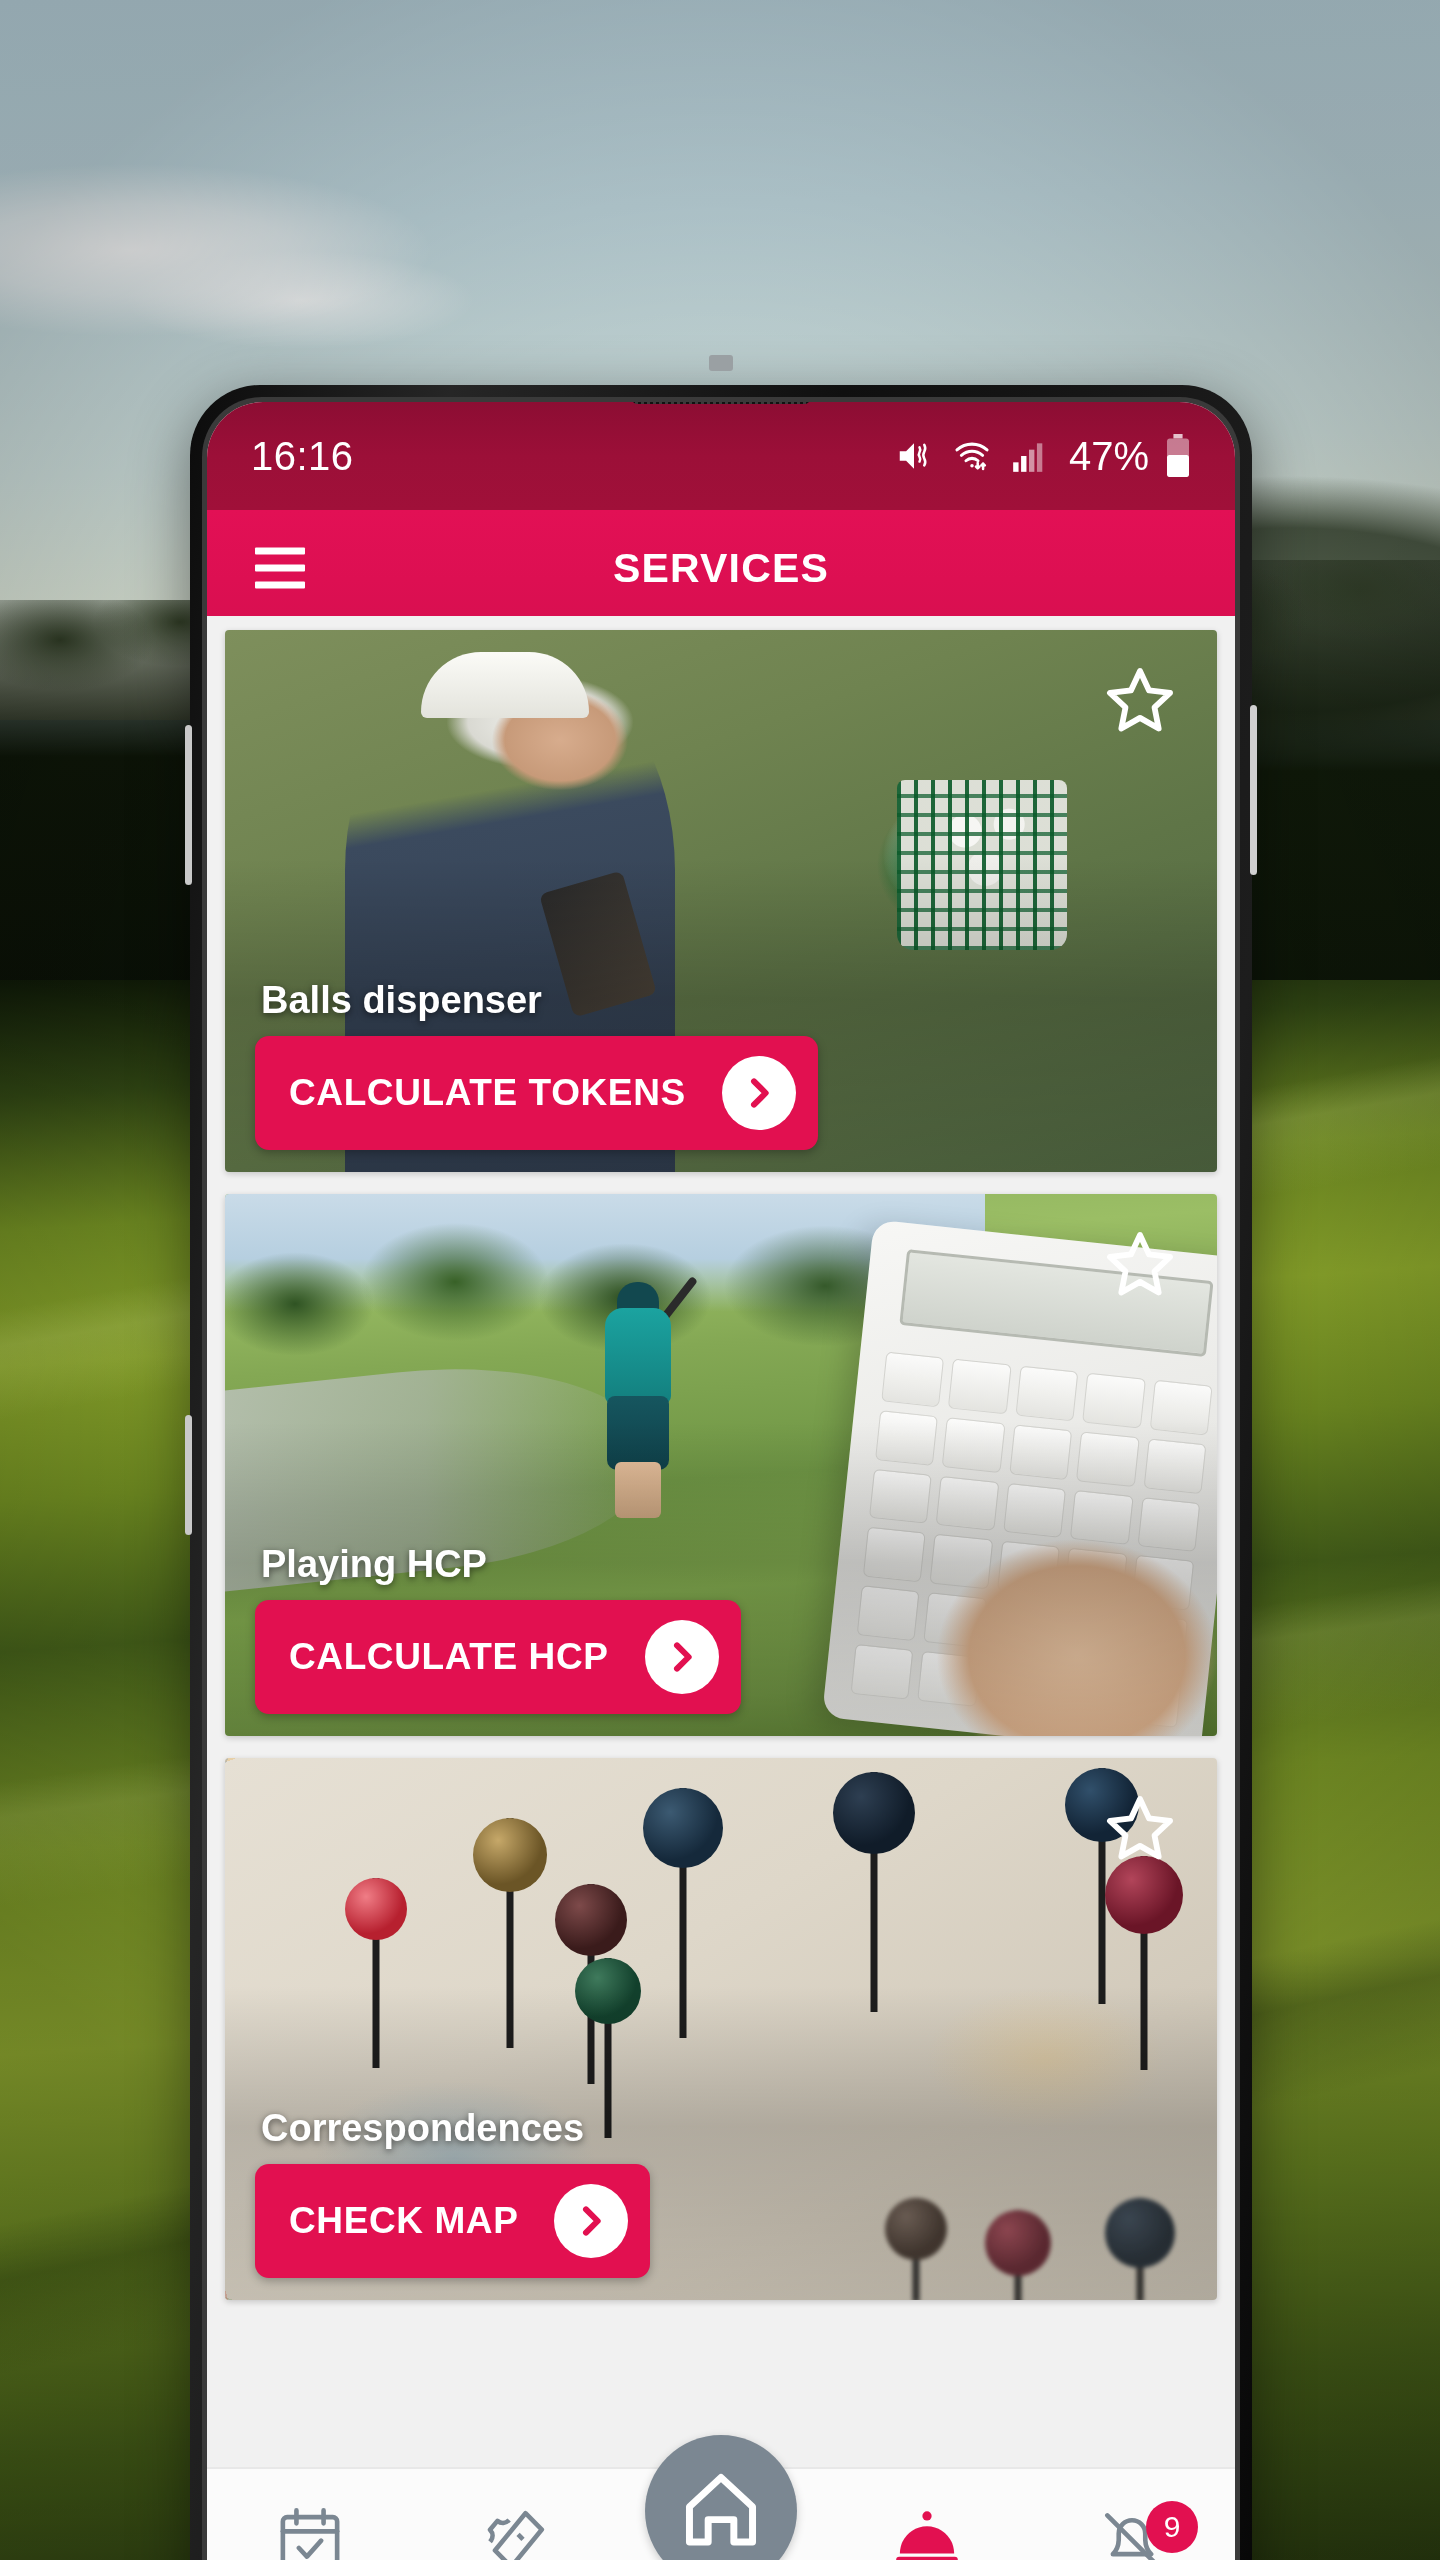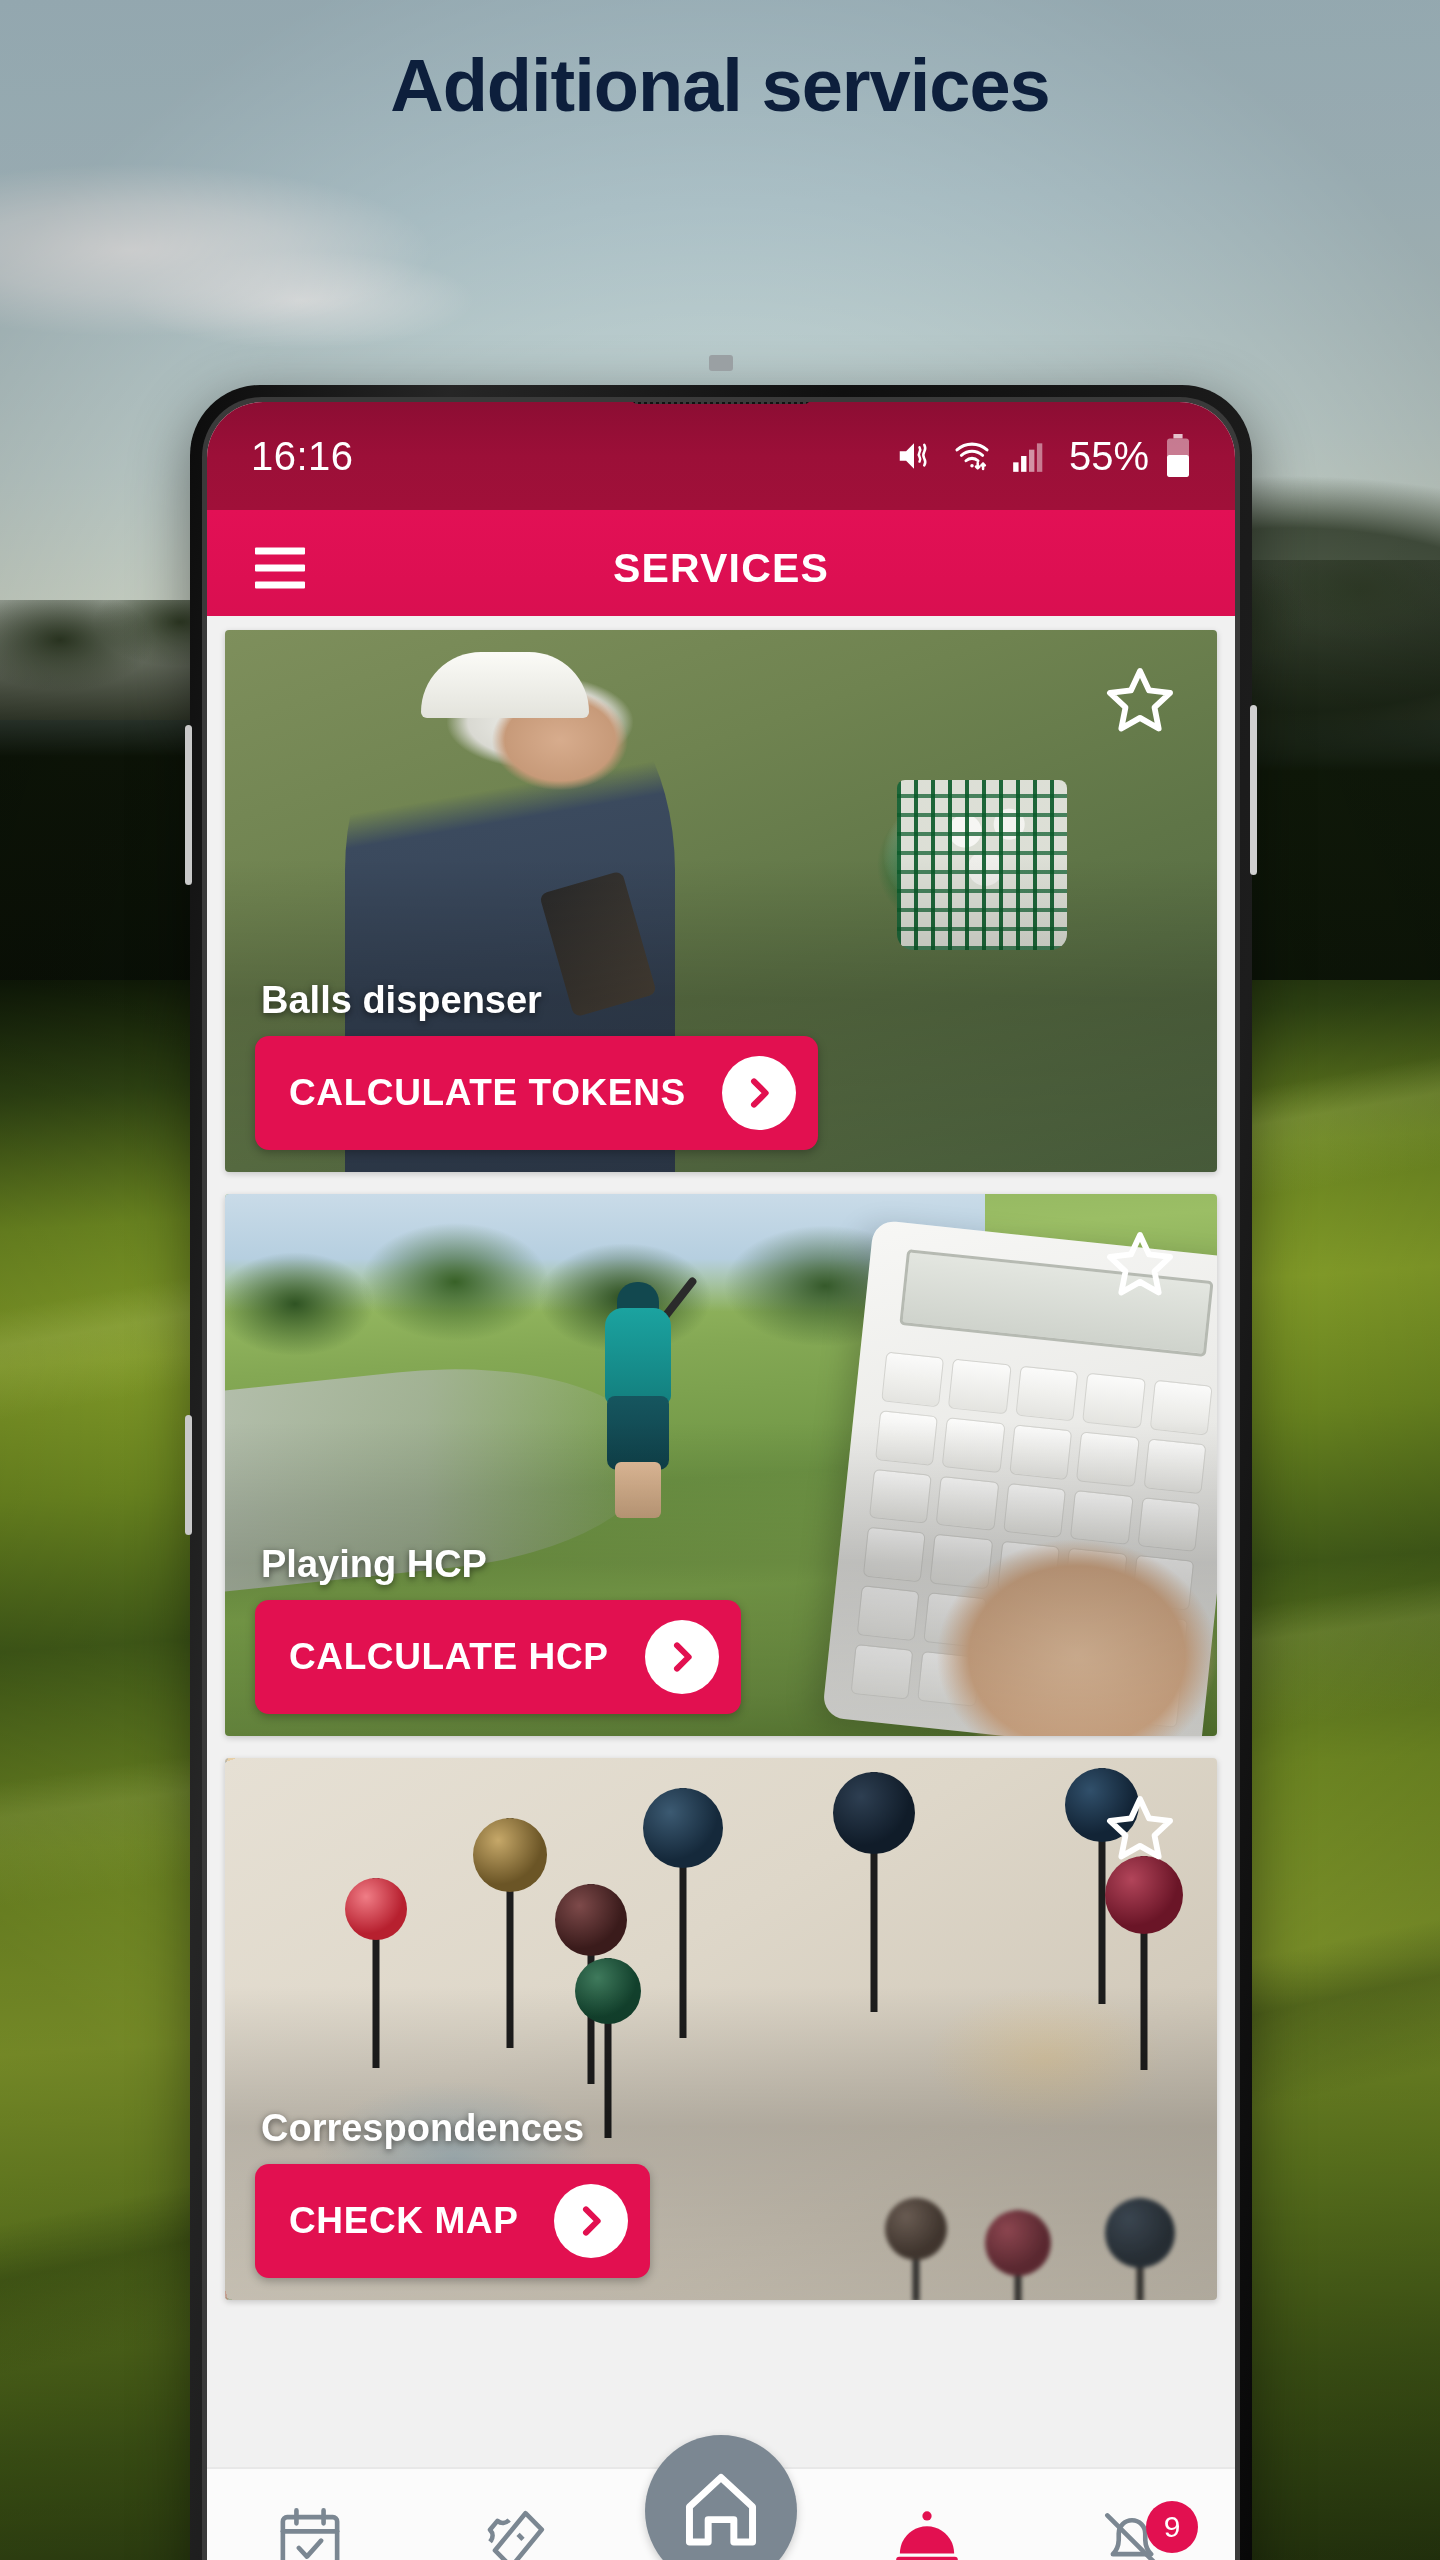--- a/index.html
+++ b/index.html
@@ -383,21 +383,20 @@
 
   <div class="bg-sky"></div>
   <div class="bg-hills"></div>
   <div class="bg-trees-left"></div>
   <div class="bg-trees-right"></div>
   <div class="bg-grass"></div>
   <div class="bg-grass-streaks"></div>
   <div class="bg-vignette"></div>
 
   <div class="headline">
-    <span class="line1">Additional services</span>
   </div>
 
   <div class="phone">
     <div class="phone-speaker-slot"></div>
     <div class="btn-side left-a"></div>
     <div class="btn-side left-b"></div>
     <div class="btn-side right-a"></div>
 
     <div class="phone-inner-ring">
       <div class="phone-screen">
@@ -425,21 +424,21 @@
               </svg>
             </span>
             <span>
               <svg width="40" height="38" viewBox="0 0 24 24">
                 <rect x="2" y="16" width="3.4" height="6" fill="#fff"></rect>
                 <rect x="7" y="12" width="3.4" height="10" fill="#fff"></rect>
                 <rect x="12" y="8" width="3.4" height="14" fill="#ffffff" opacity=".55"></rect>
                 <rect x="17" y="4" width="3.4" height="18" fill="#ffffff" opacity=".45"></rect>
               </svg>
             </span>
-            <span class="status-battery-text">55%</span>
+            <span class="status-battery-text">47%</span>
             <span>
               <svg width="30" height="44" viewBox="0 0 14 24">
                 <rect x="4.5" y="0" width="5" height="2.4" fill="#fff" opacity=".75"></rect>
                 <rect x="1" y="2.4" width="12" height="21" rx="1.6" fill="#fff" opacity=".45"></rect>
                 <rect x="1" y="11.5" width="12" height="11.9" rx="1.4" fill="#fff"></rect>
               </svg>
             </span>
           </div>
         </div>
 

